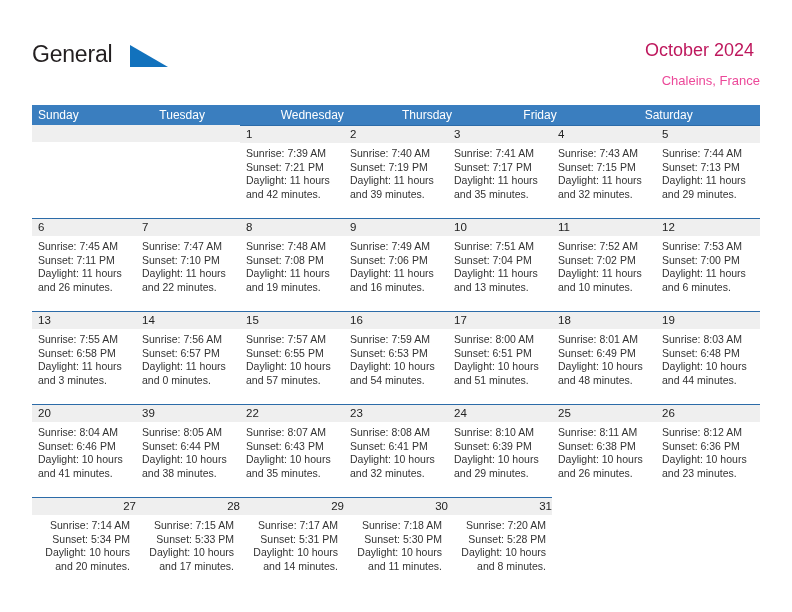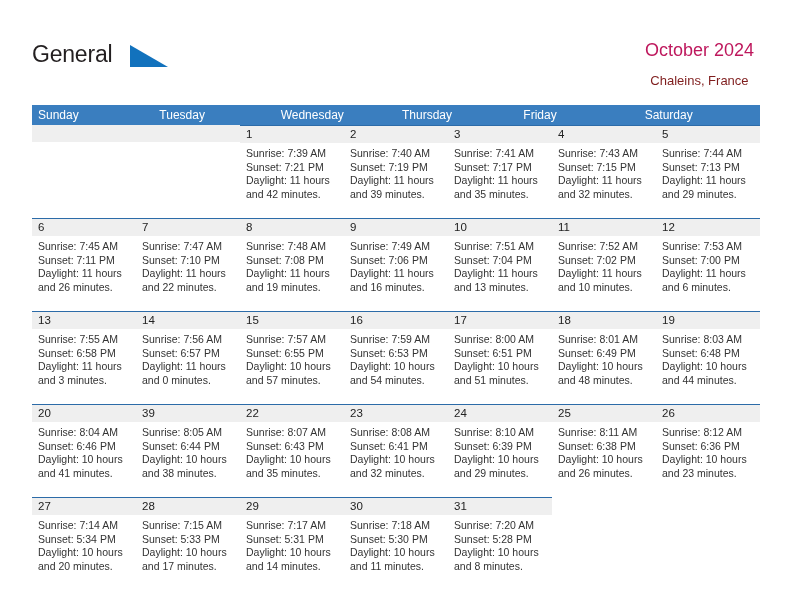--- a/index.html
+++ b/index.html
@@ -66,25 +66,24 @@
   .cal-title {
     font-size: 18px;
     color: #be185d;
     line-height: 32px;
     font-weight: normal;
     margin: 6px;
     white-space: nowrap;
   }
   .cal-subtitle {
     font-size: 13px;
-    color: #7f1d1d;
+    color: #ec4899;
     line-height: 18px;
     margin: 6px 0 0 0;
     white-space: nowrap;
-    text-align: center;
   }
 
   
   .calendar {
     position: absolute;
     left: 32px;
     top: 105px;
     width: 728px;
   }
   .weekdays {
@@ -99,21 +98,21 @@
     line-height: 20px;
     padding-left: 6px;
     box-sizing: border-box;
     white-space: nowrap;
   }
 
   .week {
     display: flex;
     height: 93px;
   }
-  .week.last { height: 90px; }
+  .week.last { height: 90px; text-align: right; }
 
   .cell {
     flex: 1 1 0;
     box-sizing: border-box;
     position: relative;
   }
   .cell.filled {
     border-top: 1.6px solid #2c6ba8;
   }
   .daynum {

